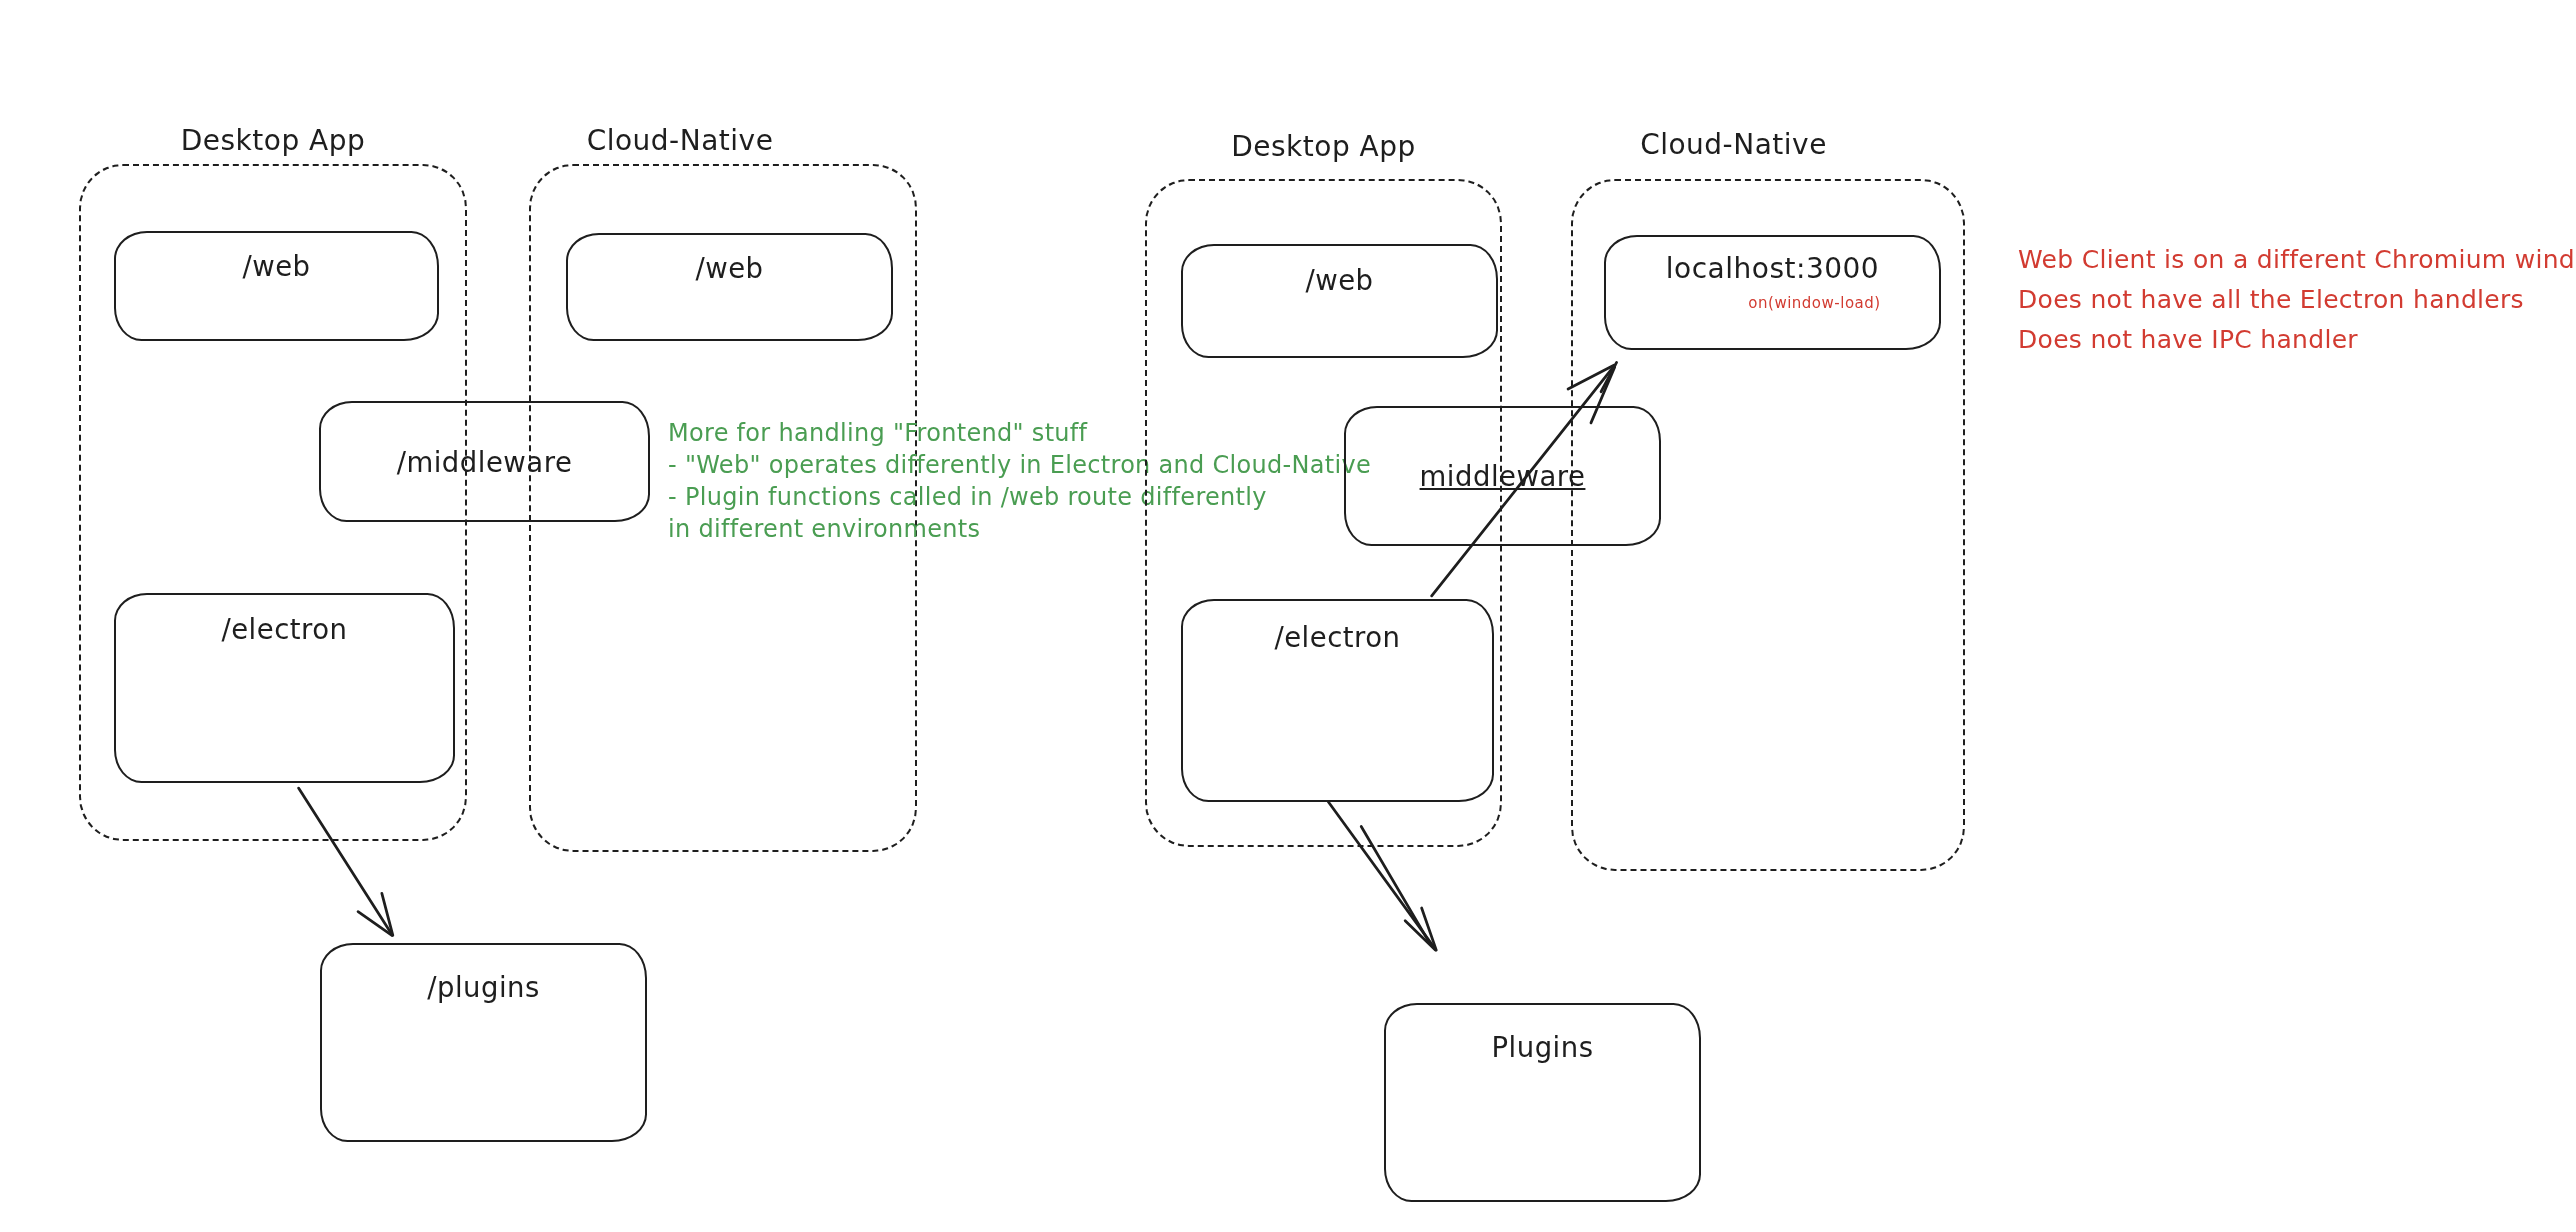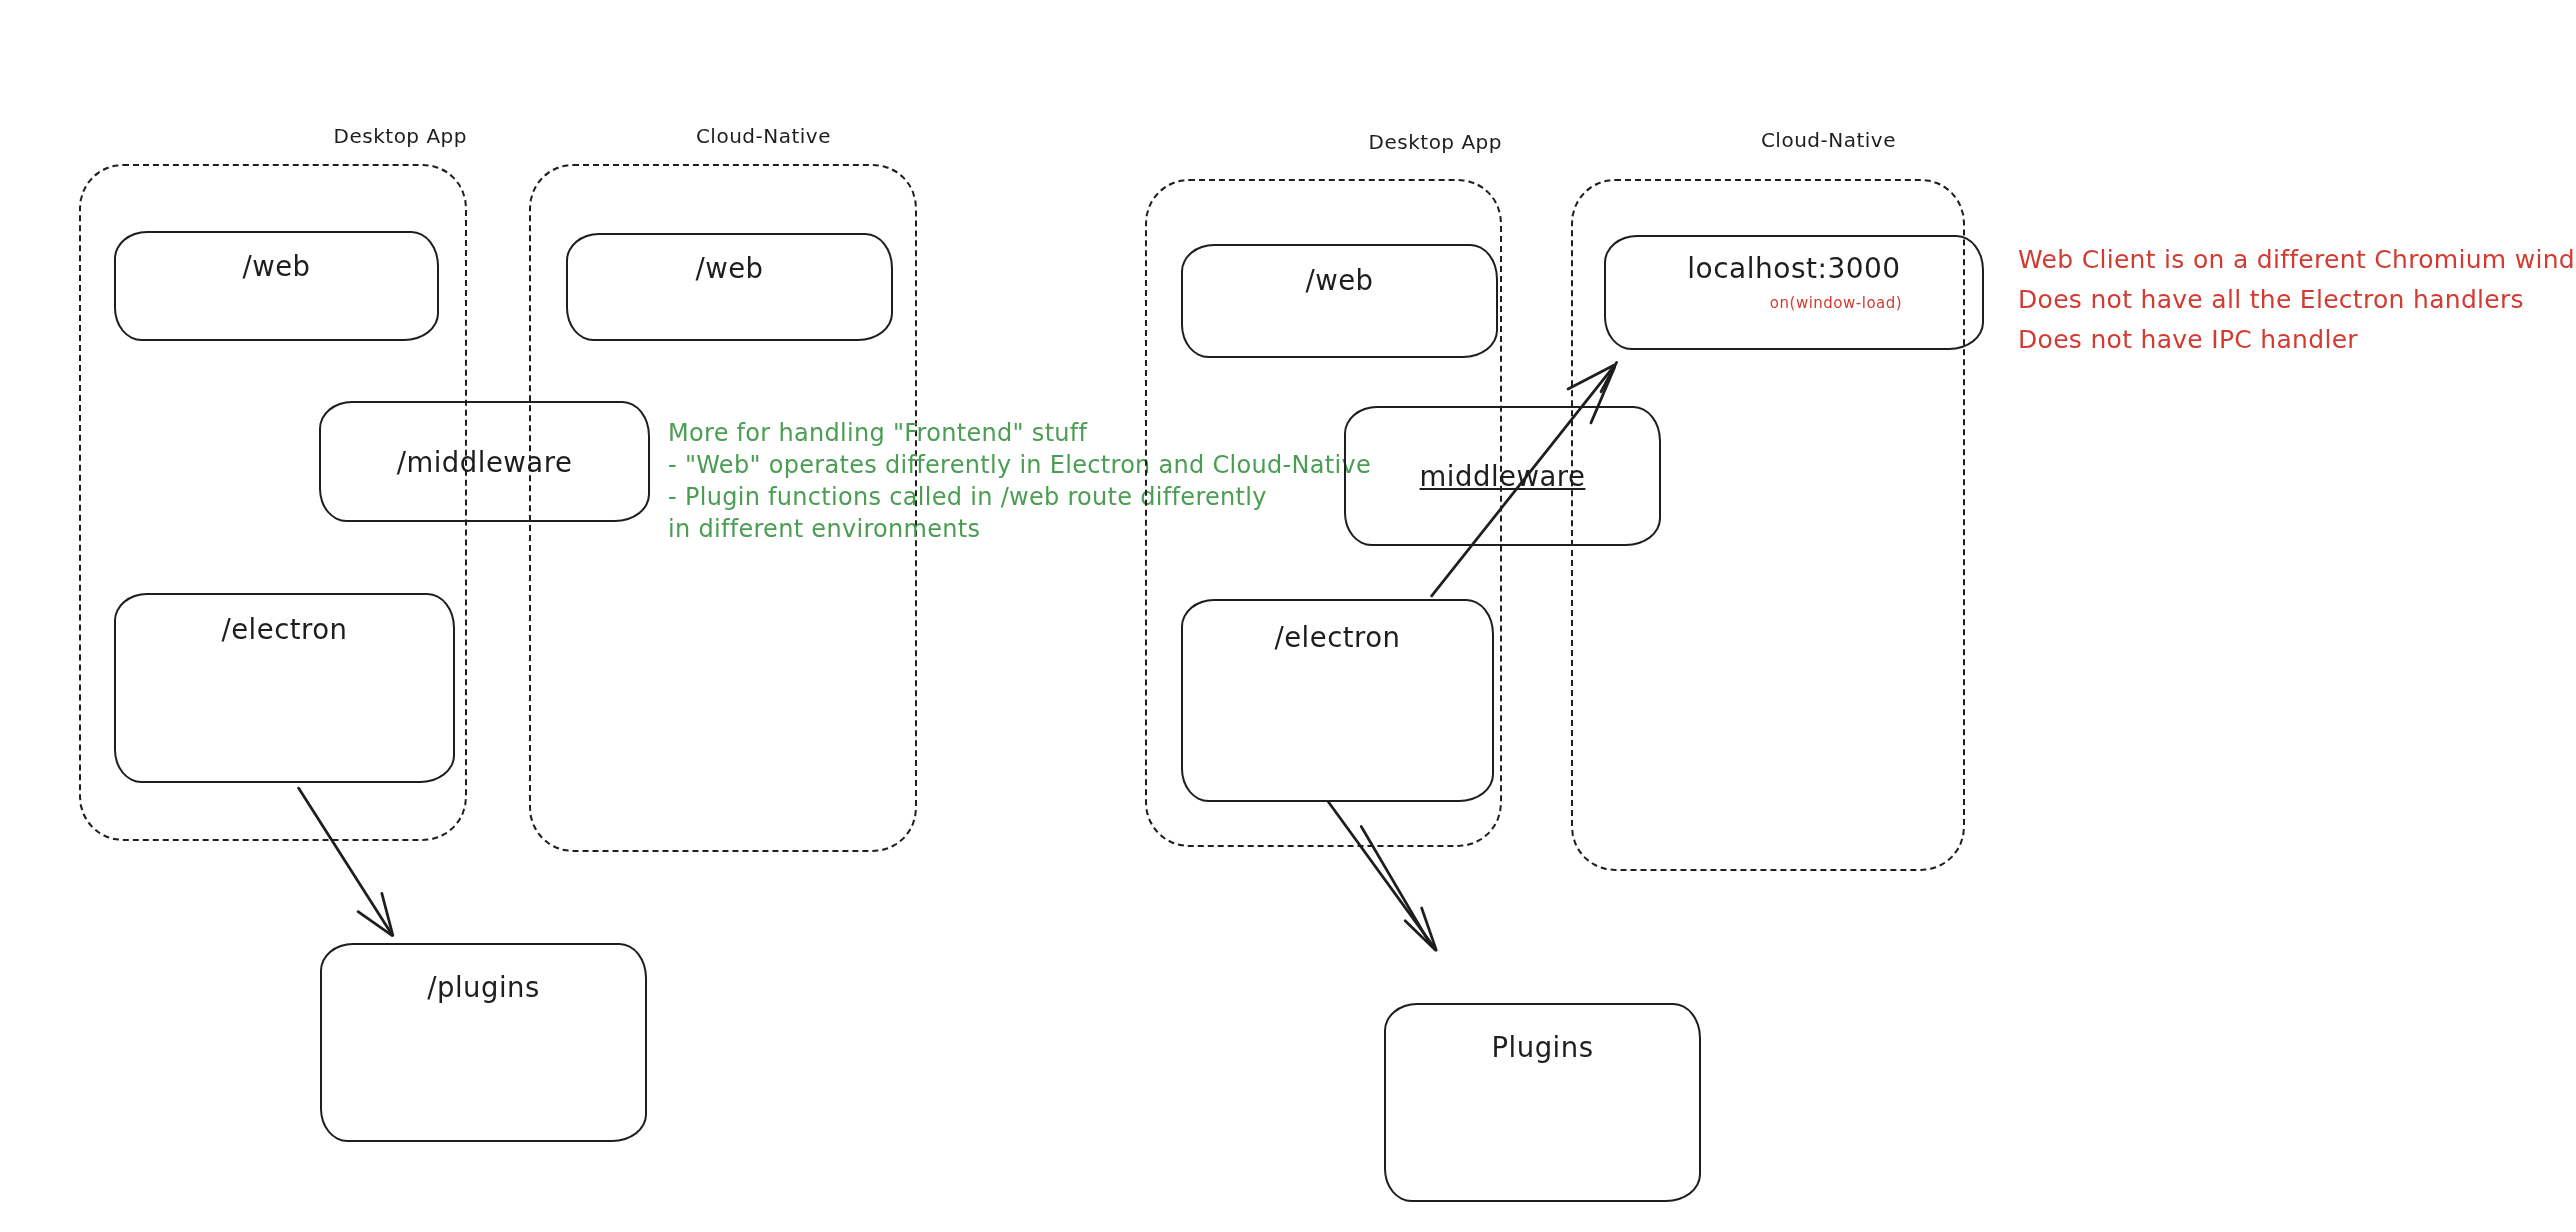--- a/index.html
+++ b/index.html
@@ -13,23 +13,23 @@
   .canvas{
     position:relative;
     width:2576px;height:1232px;
     background:var(--bg);
     overflow:hidden;
     font-family:"DejaVu Sans","Liberation Sans",sans-serif;
     color:var(--ink);
   }
   .abs{position:absolute;}
   .group-label{
-    font-size:20px;
+    font-size:28px;
     letter-spacing:0.5px;
-    text-align:right;
+    text-align:center;
     color:var(--ink);
     white-space:nowrap;
   }
   .dashed-container{
     border:2.7px dashed var(--ink);
     border-radius:44px;
     background:transparent;
   }
   .node{
     border:2.7px solid var(--ink);
@@ -126,21 +126,21 @@
   <div class="abs dashed-container" style="left:1145px;top:179px;width:357px;height:668px;"></div>
 
   <div class="abs group-label" style="left:1571px;top:128px;width:325px;">Cloud-Native</div>
 
   <div class="abs dashed-container" style="left:1571px;top:179px;width:394px;height:692px;"></div>
 
   <div class="abs node" style="left:1181px;top:244px;width:317px;height:114px;padding-top:18.3px;">
     <span class="node-label">/web</span>
   </div>
 
-  <div class="abs node" style="left:1604px;top:235px;width:380px;height:115px;padding-top:14.6px;">
+  <div class="abs node" style="left:1604px;top:235px;width:337px;height:115px;padding-top:14.6px;">
     <div class="localhost-title">localhost:3000</div>
     <div class="localhost-event red-text">on(window-load)</div>
   </div>
 
   <div class="abs node center" style="left:1344px;top:406px;width:317px;height:140px;text-decoration:underline;">
     <span class="node-label">middleware</span>
   </div>
 
   <div class="abs node" style="left:1181px;top:599px;width:313px;height:203px;padding-top:20px;">
     <span class="node-label">/electron</span>

